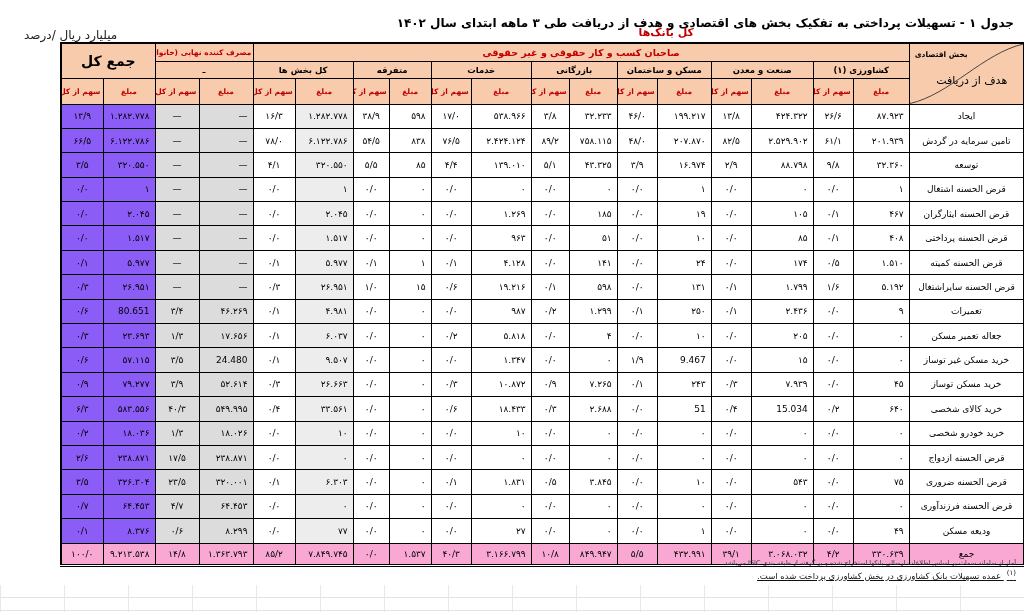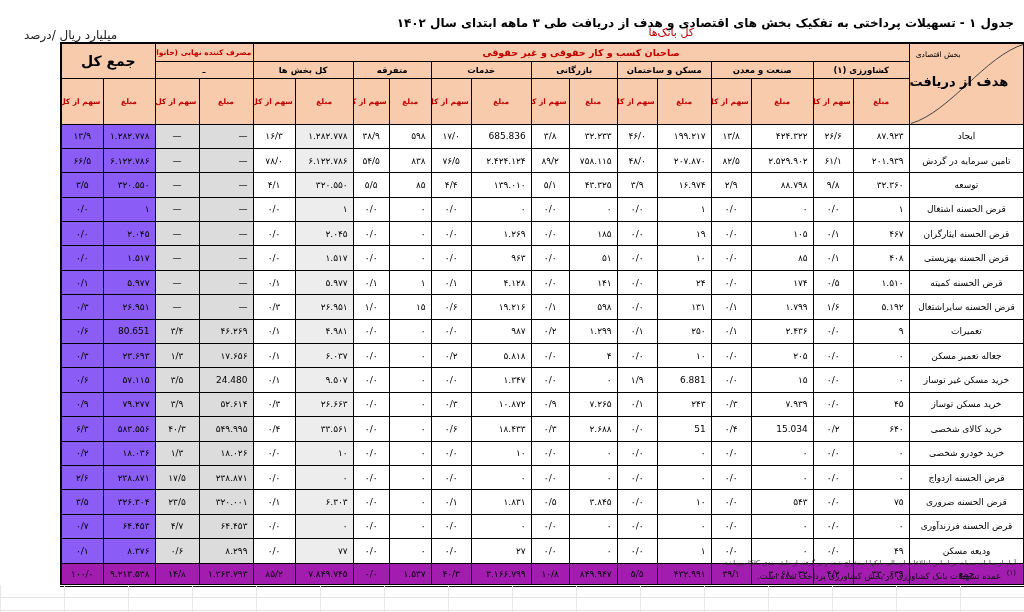--- a/index.html
+++ b/index.html
@@ -1,46 +1,46 @@
 <!DOCTYPE html>
 <html lang="fa" dir="rtl"><head>
 <meta charset="utf-8">
 <style>
   html,body{margin:0;padding:0;background:#fff;}
   .sheet{position:relative;width:1024px;height:612px;background:#fff;overflow:hidden;
          font-family:"DejaVu Sans",sans-serif;direction:rtl;color:#000;}
   .title{position:absolute;top:16px;right:10px;font-size:12px;font-weight:bold;}
-  .subtitle{position:absolute;top:26px;right:330px;font-size:11px;font-weight:normal;color:#C00000;}
+  .subtitle{position:absolute;top:26px;right:330px;font-size:11px;font-weight:bold;color:#C00000;}
   .unit{position:absolute;top:28px;left:24px;font-size:12px;color:#222;}
   .tbl-wrap{position:absolute;top:42px;left:60px;}
   table{border-collapse:collapse;table-layout:fixed;direction:rtl;width:961px;border:2px solid #000;}
   th,td{border:1px solid #000;overflow:hidden;white-space:nowrap;box-sizing:border-box;}
   thead th{background:#F8CBAD;font-weight:bold;}
   .top-h{height:18px;font-size:9.5px;}
   .red{color:#C00000;}
   .consumer-h{font-size:7.5px;}
   .grand-h{font-size:14px;}
   .grp{height:17px;font-size:8.5px;font-weight:bold;}
-  .sub{height:18px;font-size:7.5px;color:#C00000;padding:18px 2px;}
+  .sub{height:18px;font-size:7.5px;color:#C00000;padding:8px 2px;}
   .corner{position:relative;padding:0;}
-  .corner .c-col{position:absolute;top:6px;left:5px;font-size:7.5px;font-weight:normal;}
-  .corner .c-row{position:absolute;top:30px;right:16px;font-size:13px;font-weight:bold;}
+  .corner .c-col{position:absolute;top:6px;left:5px;font-size:7.5px;font-weight:bold;}
+  .corner .c-row{position:absolute;top:30px;right:16px;font-size:11px;font-weight:normal;}
   .corner svg{position:absolute;inset:0;width:100%;height:100%;}
   tbody tr{height:24.4px;}
   tbody td{background:#fff;font-size:9px;}
   td.lbl{text-align:center;padding:0 5px;font-size:9px;}
   td.amt{text-align:right;padding:0 5px 0 2px;}
   td.sh{text-align:center;padding:0 2px;}
   td.c-all{background:#EDEDED;}
   td.c-cons{background:#DCDCDC;}
   td.c-tot{background:#8b5cf6;}
   tr.total-row{height:22px;}
-  tr.total-row td{background:#a21caf;border-bottom:3px double #000;}
+  tr.total-row td{background:#f9a8d4;border-bottom:3px double #000;}
   .note1{position:absolute;top:559px;right:8px;font-size:6.5px;color:#333;}
-  .note2{position:absolute;top:569px;right:8px;font-size:8.5px;color:#111;}
+  .note2{position:absolute;top:569px;right:8px;font-size:8.5px;color:#111;text-decoration:underline;}
   .note2 .marker{font-size:7px;vertical-align:super;margin-left:3px;}
   .grid-strip{position:absolute;left:0;top:585px;width:1024px;height:27px;
       background-image:
         repeating-linear-gradient(to bottom, transparent 0 12px, #e3e3e3 12px 13px),
         repeating-linear-gradient(to left, transparent 0 63px, #e8e8e8 63px 64px);}
 </style>
 </head>
 <body>
 
 <div class="sheet">
@@ -119,21 +119,21 @@
           <tr>
             <td class="lbl">ایجاد</td>
             <td class="amt">۸۷.۹۲۳</td>
             <td class="sh">۲۶/۶</td>
             <td class="amt">۴۲۴.۳۲۲</td>
             <td class="sh">۱۳/۸</td>
             <td class="amt">۱۹۹.۲۱۷</td>
             <td class="sh">۴۶/۰</td>
             <td class="amt">۳۲.۲۳۳</td>
             <td class="sh">۳/۸</td>
-            <td class="amt">685.836</td>
+            <td class="amt">۵۳۸.۹۶۶</td>
             <td class="sh">۱۷/۰</td>
             <td class="amt">۵۹۸</td>
             <td class="sh">۳۸/۹</td>
             <td class="amt c-all">۱.۲۸۲.۷۷۸</td>
             <td class="sh">۱۶/۳</td>
             <td class="amt c-cons">—</td>
             <td class="sh c-cons">—</td>
             <td class="amt c-tot">۱.۲۸۲.۷۷۸</td>
             <td class="sh c-tot">۱۳/۹</td>
           </tr>
@@ -215,21 +215,21 @@
             <td class="amt">۰</td>
             <td class="sh">۰/۰</td>
             <td class="amt c-all">۲.۰۴۵</td>
             <td class="sh">۰/۰</td>
             <td class="amt c-cons">—</td>
             <td class="sh c-cons">—</td>
             <td class="amt c-tot">۲.۰۴۵</td>
             <td class="sh c-tot">۰/۰</td>
           </tr>
           <tr>
-            <td class="lbl">قرض الحسنه بهزیستی</td>
+            <td class="lbl">قرض الحسنه پرداختی</td>
             <td class="amt">۴۰۸</td>
             <td class="sh">۰/۱</td>
             <td class="amt">۸۵</td>
             <td class="sh">۰/۰</td>
             <td class="amt">۱۰</td>
             <td class="sh">۰/۰</td>
             <td class="amt">۵۱</td>
             <td class="sh">۰/۰</td>
             <td class="amt">۹۶۳</td>
             <td class="sh">۰/۰</td>
@@ -325,21 +325,21 @@
             <td class="sh c-cons">۱/۳</td>
             <td class="amt c-tot">۲۳.۶۹۳</td>
             <td class="sh c-tot">۰/۳</td>
           </tr>
           <tr>
             <td class="lbl">خرید مسکن غیر توساز</td>
             <td class="amt">۰</td>
             <td class="sh">۰/۰</td>
             <td class="amt">۱۵</td>
             <td class="sh">۰/۰</td>
-            <td class="amt">6.881</td>
+            <td class="amt">9.467</td>
             <td class="sh">۱/۹</td>
             <td class="amt">۰</td>
             <td class="sh">۰/۰</td>
             <td class="amt">۱.۳۴۷</td>
             <td class="sh">۰/۰</td>
             <td class="amt">۰</td>
             <td class="sh">۰/۰</td>
             <td class="amt c-all">۹.۵۰۷</td>
             <td class="sh">۰/۱</td>
             <td class="amt c-cons">24.480</td>

